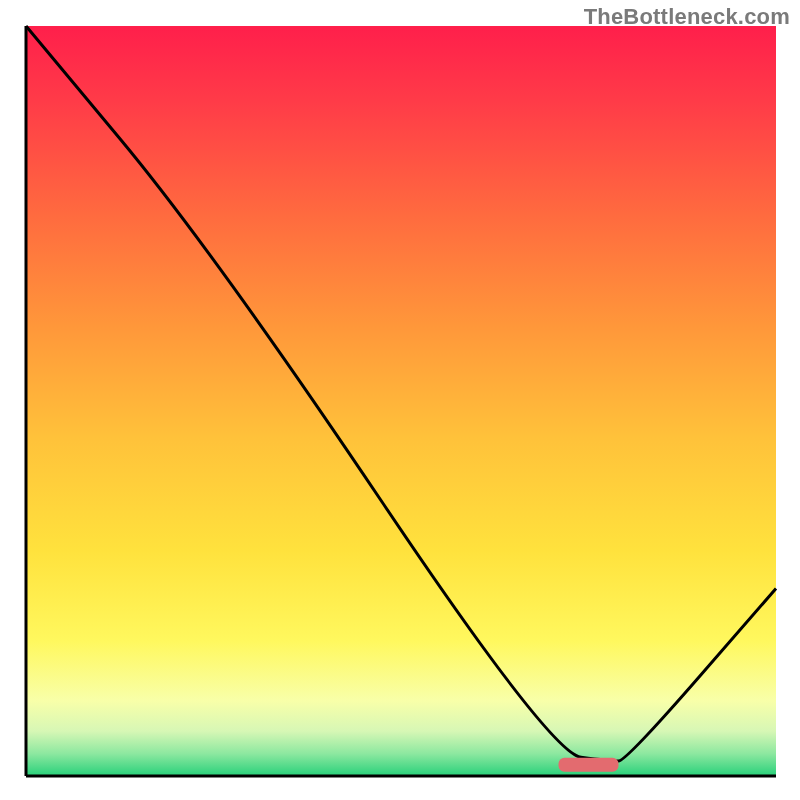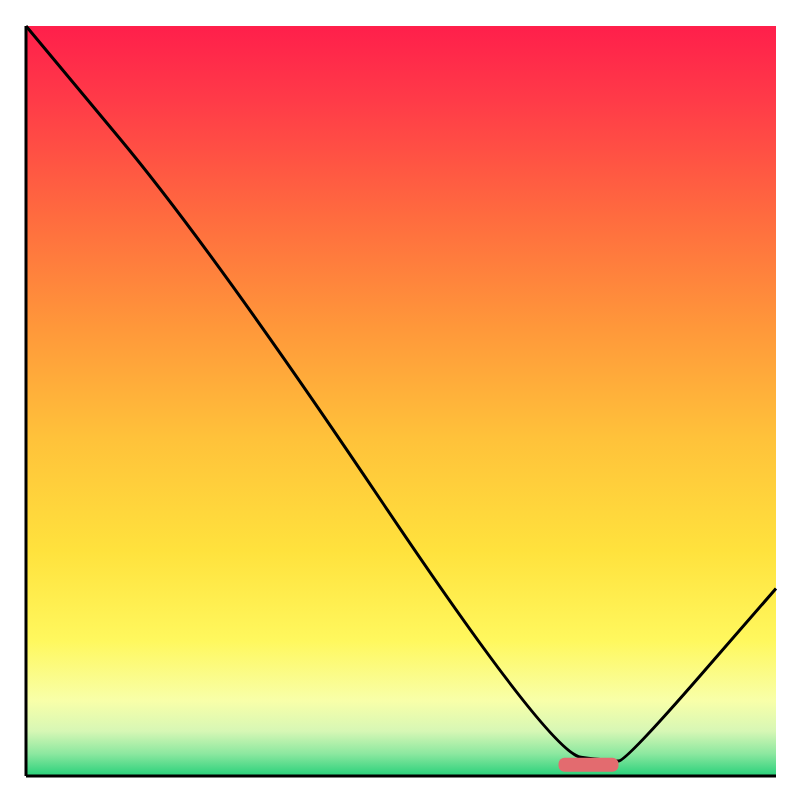--- a/index.html
+++ b/index.html
@@ -29,20 +29,21 @@
     position: absolute;
     top: 0;
     left: 0;
   }
 </style>
 </head>
 <body>
 
 <div class="stage">
 
+  <div class="watermark">TheBottleneck.com</div>
 
   <svg class="plot" width="800" height="800" viewBox="0 0 800 800">
     <defs>
       <linearGradient id="bg-grad" x1="0" y1="0" x2="0" y2="1">
 
       <stop offset="0%" stop-color="#ff1f4b"></stop>
           <stop offset="10%" stop-color="#ff3b48"></stop>
           <stop offset="25%" stop-color="#ff6a3f"></stop>
           <stop offset="40%" stop-color="#ff973a"></stop>
           <stop offset="55.00000000000001%" stop-color="#ffc23a"></stop>

